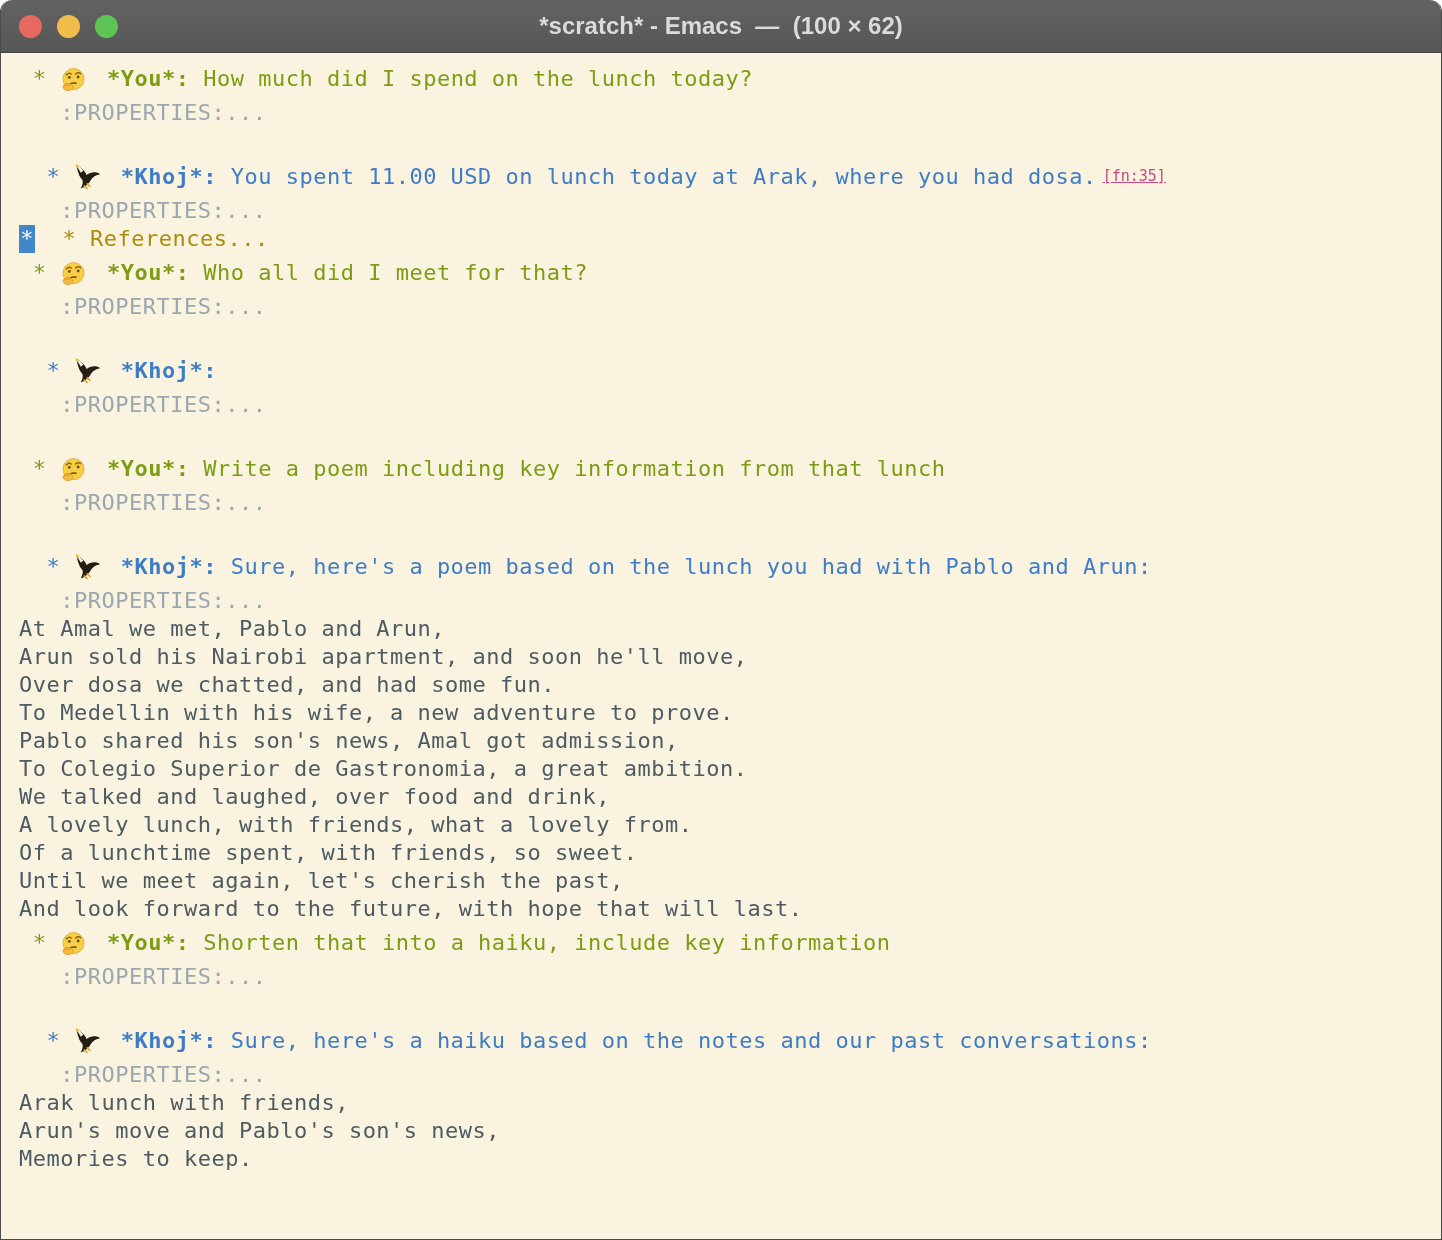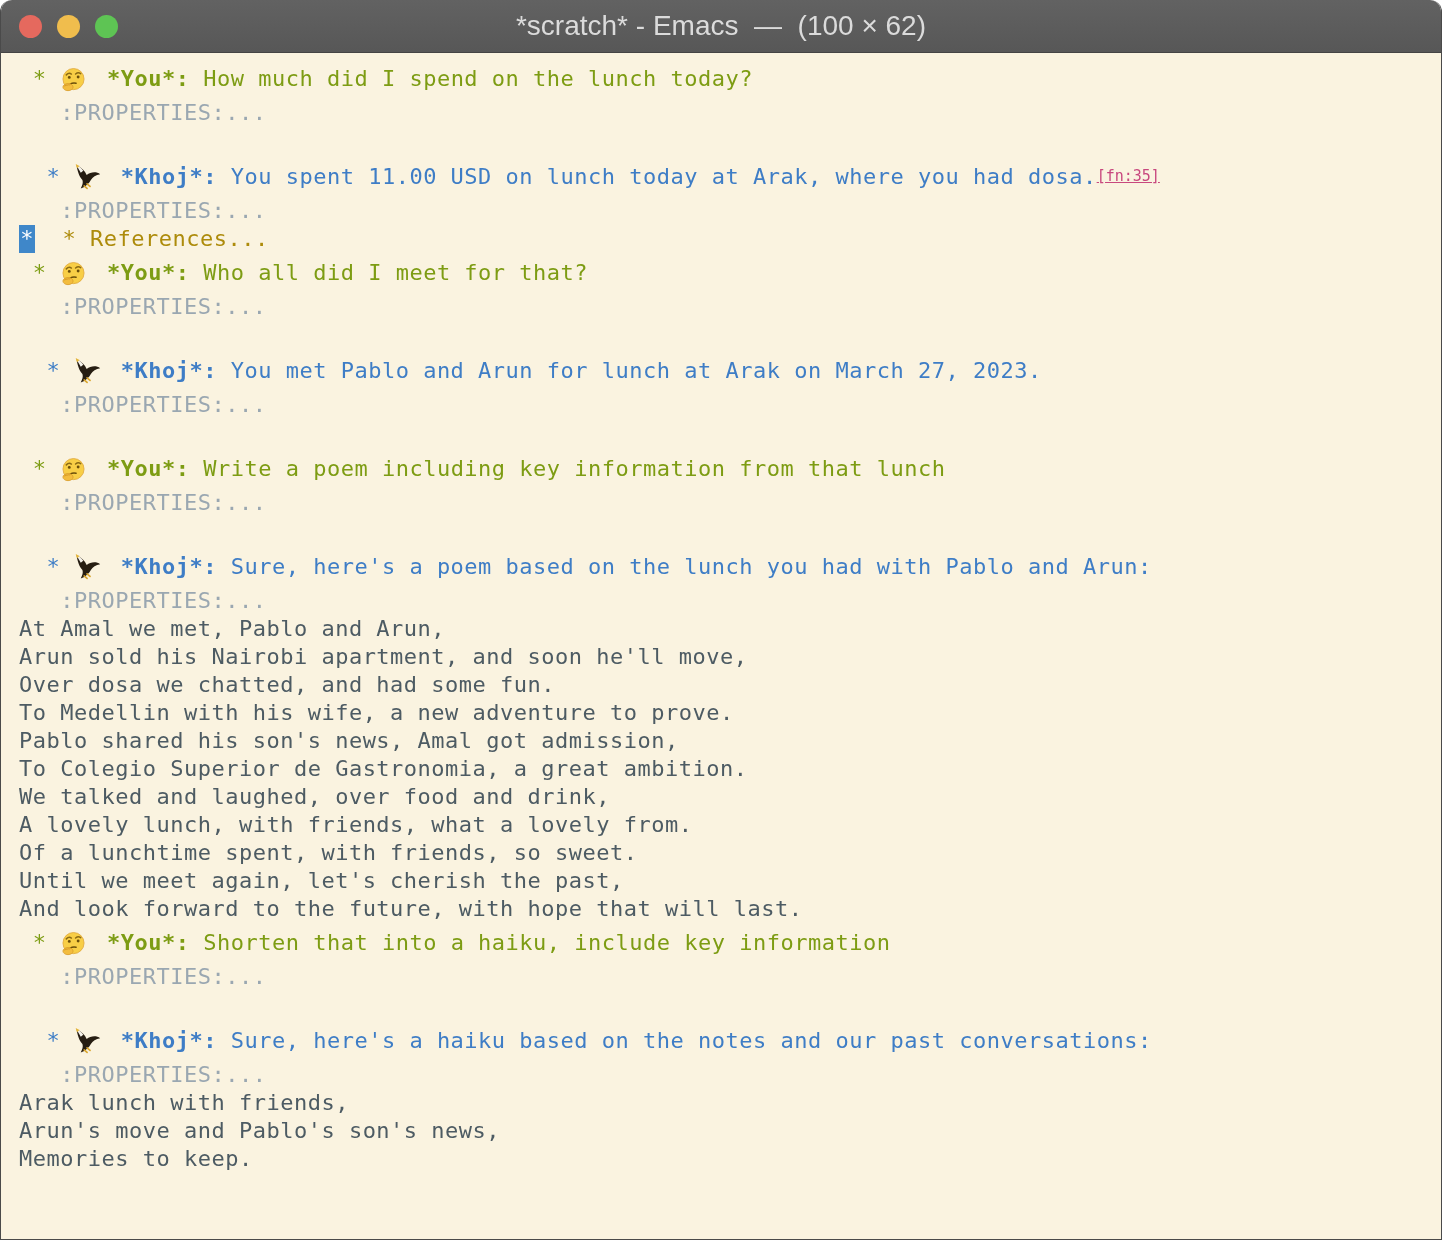--- a/index.html
+++ b/index.html
@@ -23,21 +23,21 @@
     box-sizing:border-box;
     border-radius:11px 11px 0 0;
   }
   #lights { position:absolute; left:18px; top:0; height:100%; display:flex; align-items:center; gap:15px; }
   .light { width:23px; height:23px; border-radius:50%; border:none; padding:0; cursor:default; }
   .light.red    { background:var(--lightRed); }
   .light.yellow { background:var(--lightYellow); }
   .light.green  { background:var(--lightGreen); }
   #title {
     font-family:"Liberation Sans", sans-serif;
-    font-weight:normal; font-size:28px;
+    font-weight:bold; font-size:24px;
     color:var(--titleText);
     white-space:pre;
     letter-spacing:0;
     text-align:center;
   }
   
   #buffer {
     background:var(--bg);
     height:1186px;
     padding:6px 4px 0 18px;
@@ -61,21 +61,21 @@
   .gray  { color:var(--gray); }
   .gold  { color:var(--gold); }
   .body  { color:var(--bodyText); }
   .fn {
     color:var(--pink);
     text-decoration:underline;
     font-size:15px;
     letter-spacing:0;
     align-self:flex-start;
     margin-top:5px;
-    margin-left:0;
+    margin-left:6px;
     cursor:pointer;
   }
   .cursor {
     background:var(--cursorBg);
     color:#ffffff;
     display:inline-block;
     width:16px; height:28px;
     line-height:28px;
     text-align:center;
     vertical-align:top;
@@ -140,21 +140,21 @@
 </span><span class="green b"> *You*:</span><span class="green"> Who all did I meet for that?</span></div>
       <div class="line"><span class="gray">   :PROPERTIES:...</span></div>
       <div class="line blank"></div>
       <div class="line heading"><span class="blue">  * </span><span class="emoji">
   <svg width="27" height="27" viewBox="0 0 32 32" xmlns="http://www.w3.org/2000/svg">
     <path d="M3 1 C9 5 13 8 15 13 C20 9 27 9 31 12 C26 13 22 15 20 19 C18 23 14 27 8 29 C10 25 11 22 10 19 C6 15 4 8 3 1 Z" fill="#261D12"></path>
     <path d="M3 1 C6 3 9 5 11 8 L8 10.5 C6 7 4 4 3 1 Z" fill="#F5F2EA"></path>
     <path d="M2 0 L6.5 2.5 L3.5 5 Z" fill="#E8B83A"></path>
     <path d="M12 26 l3.5 3 M15.5 23.5 l3.5 3" stroke="#D9A62F" stroke-width="2" fill="none" stroke-linecap="round"></path>
   </svg>
-</span><span class="blue b"> *Khoj*:</span><span class="blue"> You met Pablo and Arun for lunch at Arak on March 27, 2023.</span></div>
+</span><span class="blue b"> *Khoj*:</span></div>
       <div class="line"><span class="gray">   :PROPERTIES:...</span></div>
       <div class="line blank"></div>
       <div class="line heading"><span class="green"> * </span><span class="emoji">
   <svg width="27" height="27" viewBox="0 0 32 32" xmlns="http://www.w3.org/2000/svg">
     <circle cx="16" cy="15.5" r="12.5" fill="#F8CE46" stroke="#E0A93E" stroke-width="1"></circle>
     <path d="M7.5 10.5 Q10.5 7.5 13.5 9.5" stroke="#8A6914" stroke-width="1.8" fill="none" stroke-linecap="round"></path>
     <path d="M18.5 9.5 Q21.5 7 24.5 9" stroke="#8A6914" stroke-width="1.8" fill="none" stroke-linecap="round"></path>
     <circle cx="11" cy="13.5" r="1.7" fill="#6B4E0A"></circle>
     <circle cx="21.5" cy="13" r="1.7" fill="#6B4E0A"></circle>
     <path d="M12 21.5 Q15.5 19.5 19 20.5" stroke="#6B4E0A" stroke-width="1.8" fill="none" stroke-linecap="round"></path>

